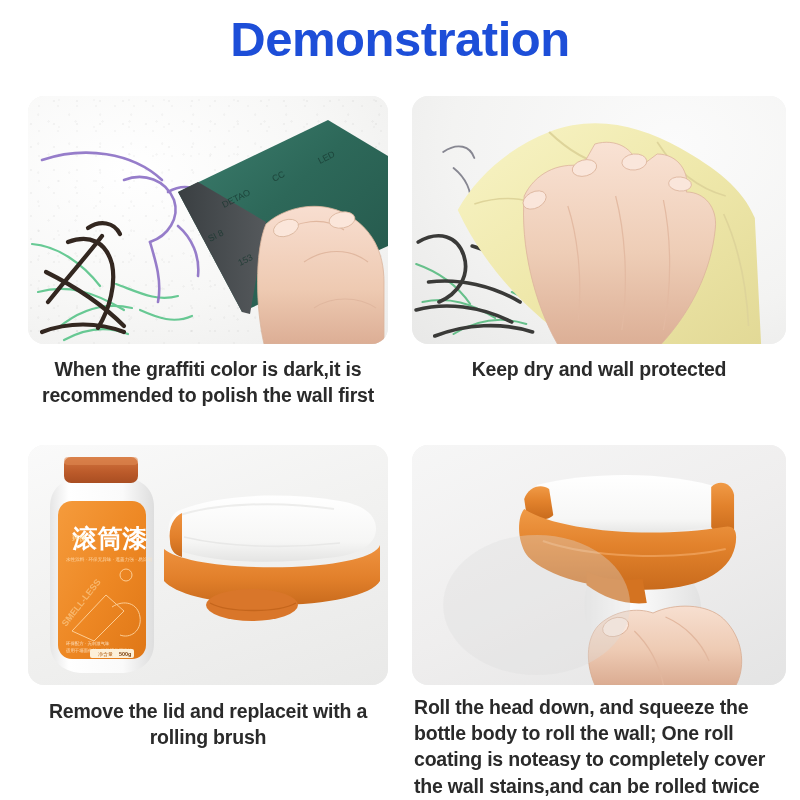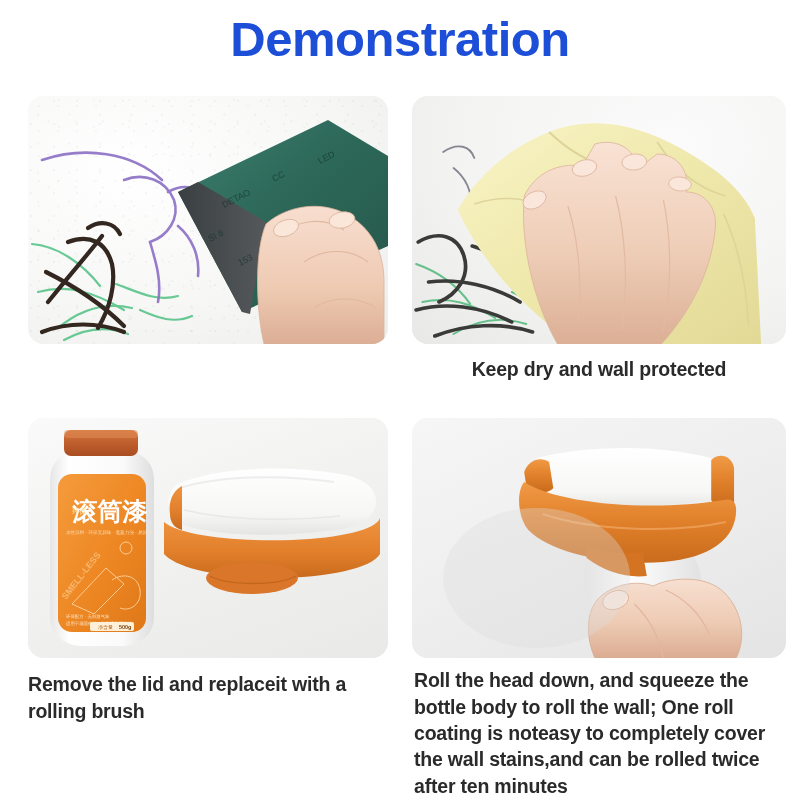--- a/index.html
+++ b/index.html
@@ -61,21 +61,21 @@
 
   .caption {
     font-size: 19.5px;
     font-weight: bold;
     line-height: 1.35;
     color: #2a2a2a;
     letter-spacing: -0.2px;
   }
   .cap-1 { text-align: center; padding-top: 12px; }
   .cap-2 { text-align: center; padding-top: 12px; }
-  .cap-3 { text-align: left; padding-top: 13px; }
+  .cap-3 { text-align: center; padding-top: 13px; }
   .cap-4 { text-align: left;   padding-top: 9px; padding-left: 2px; }
 
   
   .wall {
     position: absolute;
     inset: 0;
     background:
       radial-gradient(ellipse at 28% 30%, #ffffff 0%, #f7f7f6 55%, #ececeb 100%);
   }
   .wall::after{
@@ -181,20 +181,21 @@
             <path d="M238 128 C 258 110, 292 104, 318 118 C 344 132, 356 156, 356 186
                      L356 248 L236 248 C 228 214, 226 156, 238 128 Z"></path>
             <path d="M250 140 C 268 124, 296 120, 316 134" fill="none" stroke="#e0b79f" stroke-width="1.2"></path>
             <path d="M276 166 C 296 152, 322 152, 340 166" fill="none" stroke="#e0b79f" stroke-width="1.2"></path>
             <path d="M286 212 C 304 200, 330 200, 348 212" fill="none" stroke="#e0b79f" stroke-width="1.2"></path>
             <ellipse cx="258" cy="132" rx="13" ry="8" fill="#fbe6da" transform="rotate(-20 258 132)"></ellipse>
             <ellipse cx="314" cy="124" rx="13" ry="8" fill="#fbe6da" transform="rotate(-10 314 124)"></ellipse>
           </g>
         </svg>
       </div>
+      <div class="caption cap-1">When the graffiti color is dark,it is recommended to polish the wall first</div>
     </div>
 
     <div class="cell right">
       <div class="photo tall">
         <div class="wall2"></div>
         <svg class="svg-fill" viewBox="0 0 360 248" preserveAspectRatio="none">
           <defs>
             <linearGradient id="clothG" x1="0" y1="0" x2="1" y2="1">
               <stop offset="0%" stop-color="#f8f4c6"></stop>
               <stop offset="50%" stop-color="#efe8ab"></stop>

